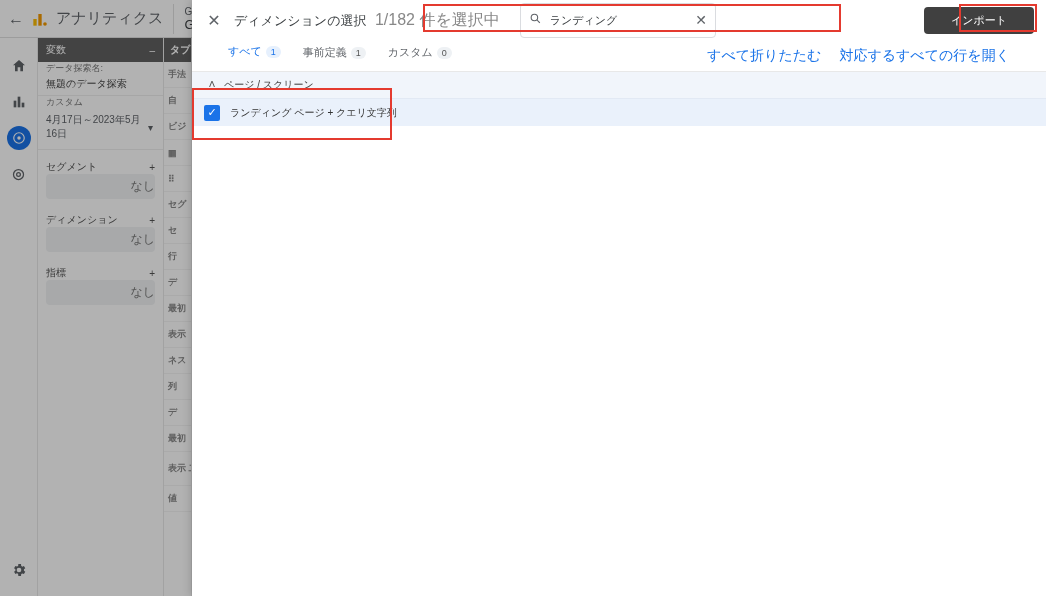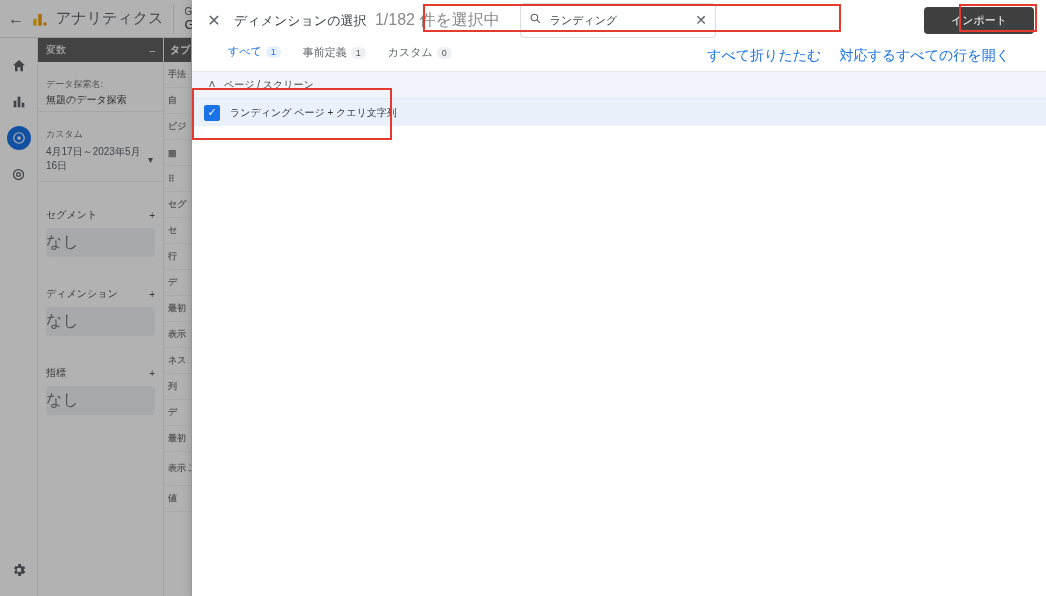--- a/index.html
+++ b/index.html
@@ -20,26 +20,26 @@
 
   
   .left-rail { position: absolute; top: 38px; left: 0; width: 38px; bottom: 0; background: #fff; border-right: 1px solid #e8e8e8; display:flex; flex-direction:column; align-items:center; padding-top:10px; z-index:2; }
   .rail-icon { width: 24px; height: 24px; margin: 6px 0; display:flex; align-items:center; justify-content:center; color:#5f6368; font-size:14px; border-radius:50%; cursor:pointer; }
   .rail-icon.active { background:#1a73e8; color:#fff; }
   .rail-bottom { margin-top:auto; margin-bottom:14px; }
 
   
   .vars-panel { position:absolute; top:38px; left:38px; width:126px; bottom:0; background:#fff; border-right:1px solid #e8e8e8; z-index:2; font-size:10px; color:#5f6368; }
   .vars-head { background:#616161; color:#fff; height:24px; display:flex; align-items:center; justify-content:space-between; padding:0 8px; font-size:10px; }
-  .vars-sec { padding:16px 8px 4px; }
+  .vars-sec { padding:0 8px 4px; }
   .vars-label { font-size:9px; color:#777; }
   .vars-val { font-size:10px; color:#444; margin-top:2px; }
   .date-row { display:flex; align-items:center; justify-content:space-between; padding:4px 2px 4px 0; }
   .sec-head { display:flex; align-items:center; justify-content:space-between; margin-top:10px; font-size:10px; color:#555; }
-  .placeholder-chip { background:#f1f3f4; text-align:left; border-radius:4px; padding:4px 0; margin-top:6px; font-size:16px; color:#777; }
+  .placeholder-chip { background:#f1f3f4; text-align:right; border-radius:4px; padding:4px 0; font-size:12px; color:#777; }
 
   
   .canvas-strip { position:absolute; top:38px; left:164px; width:28px; bottom:0; background:#fff; border-right:1px solid #f0f0f0; z-index:2; font-size:9px; color:#888;font-weight:bold; }
   .canvas-head { background:#616161; height:24px; color:#fff; font-size:10px; display:flex; align-items:center; padding-left:6px; }
   .stub-row { padding:6px 4px; border-bottom:1px solid #f4f4f4; height:26px; display:flex; align-items:center; overflow:hidden; white-space:nowrap; }
 
   
   .scrim { position:absolute; inset:0; background:rgba(0,0,0,0.30); z-index:5; }
 
   

